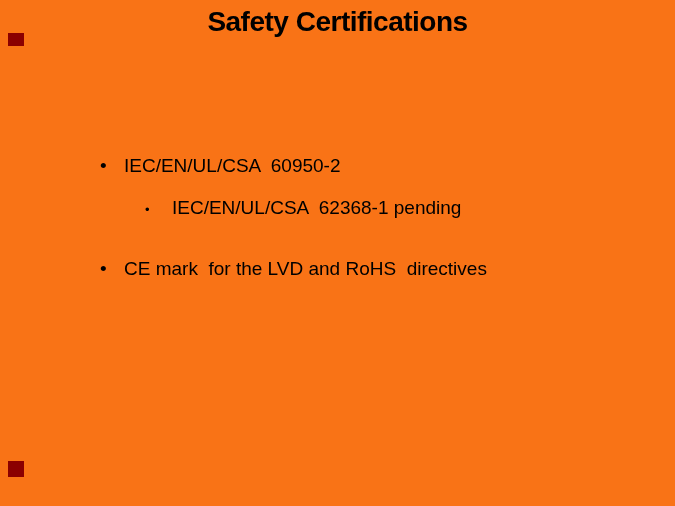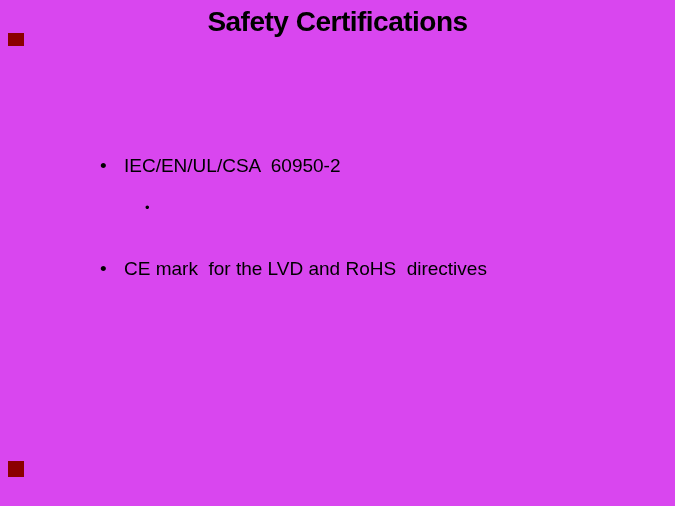--- a/index.html
+++ b/index.html
@@ -4,21 +4,21 @@
 <style>
   html, body {
     margin: 0;
     padding: 0;
     background: #ffffff;
   }
   .slide {
     position: relative;
     width: 675px;
     height: 506px;
-    background: #d946ef;
+    background: #f97316;
     overflow: hidden;
     font-family: "Liberation Sans", sans-serif;
     color: #000000;
   }
   .title {
     position: absolute;
     top: 6px;
     left: 0;
     width: 100%;
     margin: 0;
@@ -83,20 +83,21 @@
 
   <div class="marker marker-bottom" style="background-color: rgb(139, 0, 0);"></div>
 
   <div class="bullet-row row1">
     <span class="bullet-glyph l1">•</span>
     <span class="bullet-text">IEC/EN/UL/CSA  60950-2</span>
   </div>
 
   <div class="bullet-row row2">
     <span class="bullet-glyph l2">•</span>
+    <span class="bullet-text">IEC/EN/UL/CSA  62368-1 pending</span>
   </div>
 
   <div class="bullet-row row3">
     <span class="bullet-glyph l1">•</span>
     <span class="bullet-text">CE mark  for the LVD and RoHS  directives</span>
   </div>
 
 </div>
 
 </body></html>

